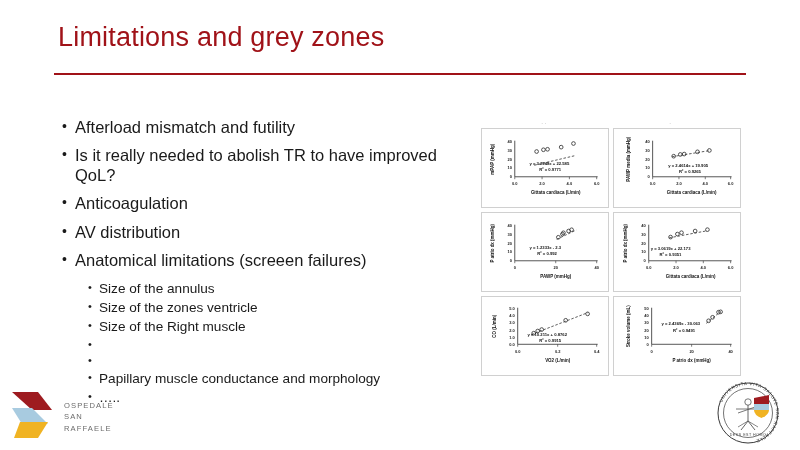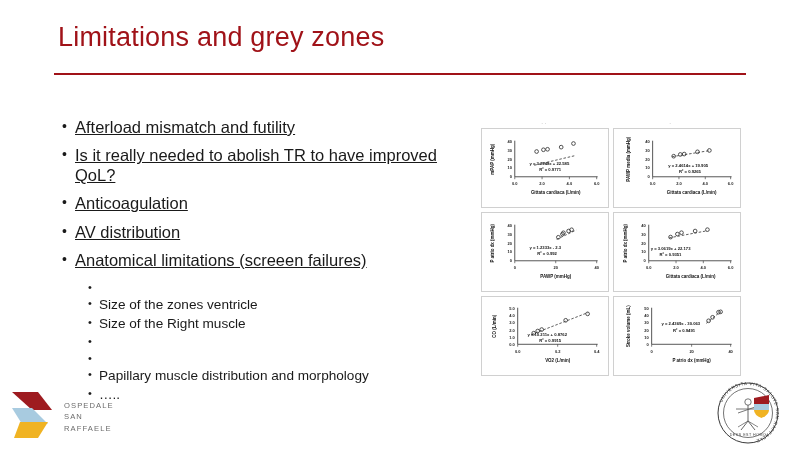--- a/index.html
+++ b/index.html
@@ -24,21 +24,21 @@
   }
 
   
   .bullets{position:absolute;left:62px;top:118px;width:400px;}
   .b1{
     display:flex;align-items:flex-start;
     font-size:16.5px;color:#1a1a1a;line-height:1.18;
     margin-bottom:9px;
   }
   .b1 .dot{width:13px;flex:0 0 13px;font-size:14px;line-height:1.25;}
-  .b1 .txt{flex:1;text-decoration:underline;}
+  .b1 .txt{flex:1;}
   .sublist{margin:2px 0 0 26px;}
   .b2{
     display:flex;align-items:flex-start;
     font-size:13.6px;color:#1a1a1a;line-height:1.33;
     margin-bottom:1px;
   }
   .b2 .dot{width:11px;flex:0 0 11px;font-size:11px;line-height:1.4;}
 
   
   .charts{
@@ -108,38 +108,39 @@
       <span class="txt">AV distribution</span>
     </div>
     <div class="b1">
       <span class="dot">•</span>
       <span class="txt">Anatomical limitations (screeen failures)</span>
     </div>
 
     <div class="sublist">
       <div class="b2">
         <span class="dot">•</span>
+        <span class="txt">Size of the annulus</span>
       </div>
       <div class="b2">
         <span class="dot">•</span>
         <span class="txt">Size of the zones ventricle</span>
       </div>
       <div class="b2">
         <span class="dot">•</span>
         <span class="txt">Size of the Right muscle</span>
       </div>
       <div class="b2">
         <span class="dot">•</span>
       </div>
       <div class="b2">
         <span class="dot">•</span>
       </div>
       <div class="b2">
         <span class="dot">•</span>
-        <span class="txt">Papillary muscle distribution and morphology</span>
+        <span class="txt">Papillary muscle conductance and morphology</span>
       </div>
       <div class="b2">
         <span class="dot">•</span>
         <span class="txt">…..</span>
       </div>
     </div>
   </div>
 
   <div class="charts">
     <div class="ghost" style="left:60px;top:-8px;">··</div>

